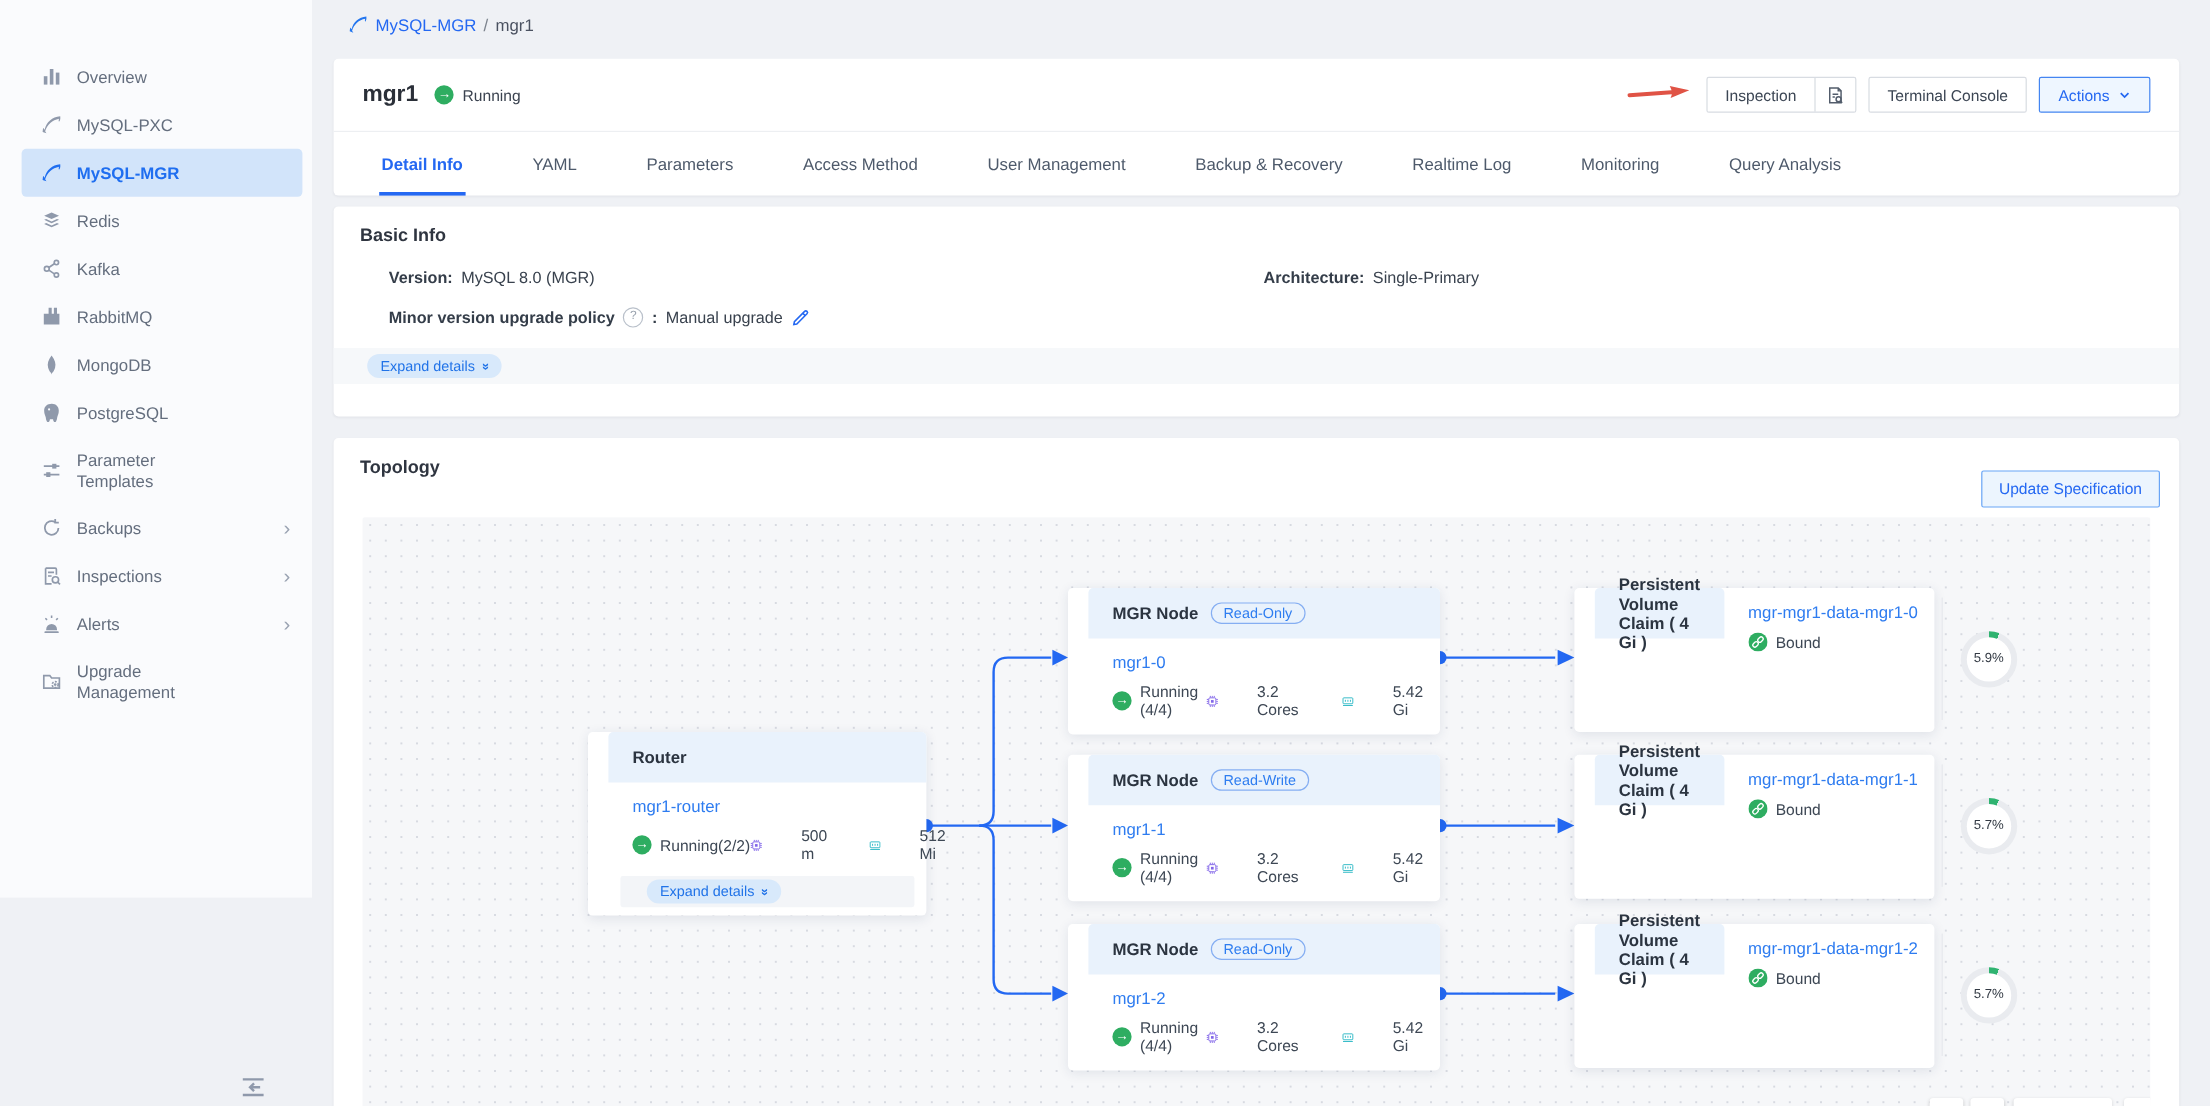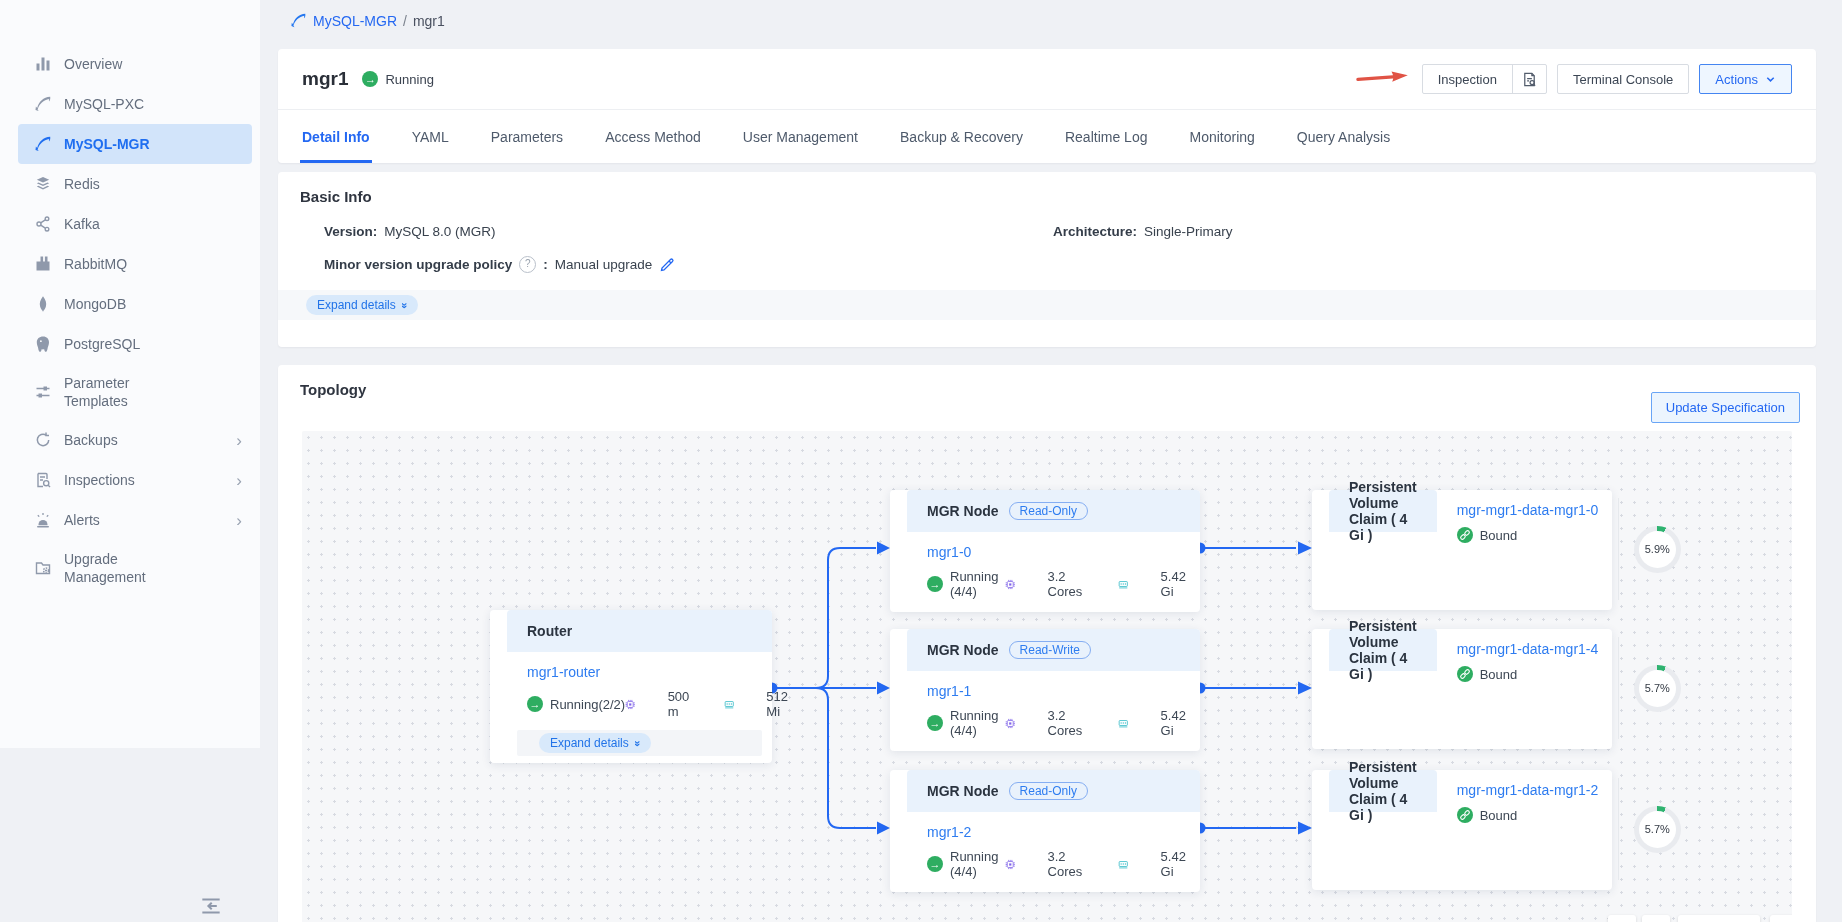--- a/index.html
+++ b/index.html
@@ -33,21 +33,21 @@
   .status{display:flex;align-items:center;gap:7px;font-size:13px;color:#3b4350;}
   .run-ic{width:16px;height:16px;border-radius:50%;background:#2ead61;color:#fff;font-size:11px;font-weight:bold;line-height:16px;text-align:center;flex:none;}
   .head-actions{margin-left:auto;display:flex;align-items:center;gap:10px;}
   .ann-arrow{margin-right:2px;transform:rotate(-4deg);}
   .btn{height:30px;display:inline-flex;align-items:center;background:#fff;border:1px solid #d8dce2;border-radius:2px;font-size:13px;color:#3c4654;padding:0 15px;cursor:pointer;box-sizing:border-box;}
   .split{display:inline-flex;border:1px solid #d8dce2;border-radius:2px;height:30px;box-sizing:border-box;background:#fff;}
   .split .seg{display:flex;align-items:center;padding:0 15px;font-size:13px;color:#3c4654;cursor:pointer;}
   .split .seg.icon-seg{border-left:1px solid #d8dce2;padding:0 8px;}
   .btn.primary-outline{background:#eef6ff;border-color:#4485f1;color:#2468f2;gap:7px;}
   .tabs{display:flex;gap:42px;height:53px;padding:0 24px;border-top:1px solid #edeff2;}
-  .tab{position:relative;display:flex;align-items:center;font-size:14px;color:#4e5a6b;cursor:pointer;}
+  .tab{position:relative;display:flex;align-items:center;font-size:14px;color:#4e5a6b;cursor:pointer;margin-left:16px;}
   .tab.active{color:#2468f2;font-weight:bold;}
   .tab.active::after{content:"";position:absolute;left:-2px;right:-2px;bottom:0;height:3px;background:#2468f2;}
 
   
   .card.basic{top:172px;height:175px;}
   .sec-title{position:absolute;top:16px;left:22px;font-size:15px;font-weight:bold;color:#2f3540;}
   .info-row{position:absolute;display:flex;align-items:center;gap:7px;font-size:13.5px;color:#39424e;}
   .info-row b{color:#343d49;}
   .help-ic{width:15px;height:15px;border:1px solid #b9c0ca;border-radius:50%;color:#98a1ad;font-size:10px;line-height:14px;text-align:center;display:inline-block;cursor:pointer;}
   .pencil{width:16px;height:16px;cursor:pointer;}
@@ -498,21 +498,21 @@
           </div>
         </div>
       </div>
 
       <div class="tcard pvc pvc1">
         <div class="tcard-h">
           <span>Persistent Volume Claim ( 4 Gi )</span>
         </div>
         <div class="pvc-body">
           <div class="pvc-left">
-            <a class="tname">mgr-mgr1-data-mgr1-4</a>
+            <a class="tname">mgr-mgr1-data-mgr1-1</a>
             <div class="trow">
               <span class="st">
                 <svg class="bound-ic" viewBox="0 0 16 16">
                     <circle cx="8" cy="8" r="8" fill="#2ead61"></circle>
                     <g transform="rotate(-45 8 8)" stroke="#fff" stroke-width="1.1" fill="none">
                       <rect x="2.6" y="6.3" width="5" height="3.4" rx="1.7"></rect>
                       <rect x="8.4" y="6.3" width="5" height="3.4" rx="1.7"></rect>
                     </g>
                   </svg>
                 <span>Bound</span>

